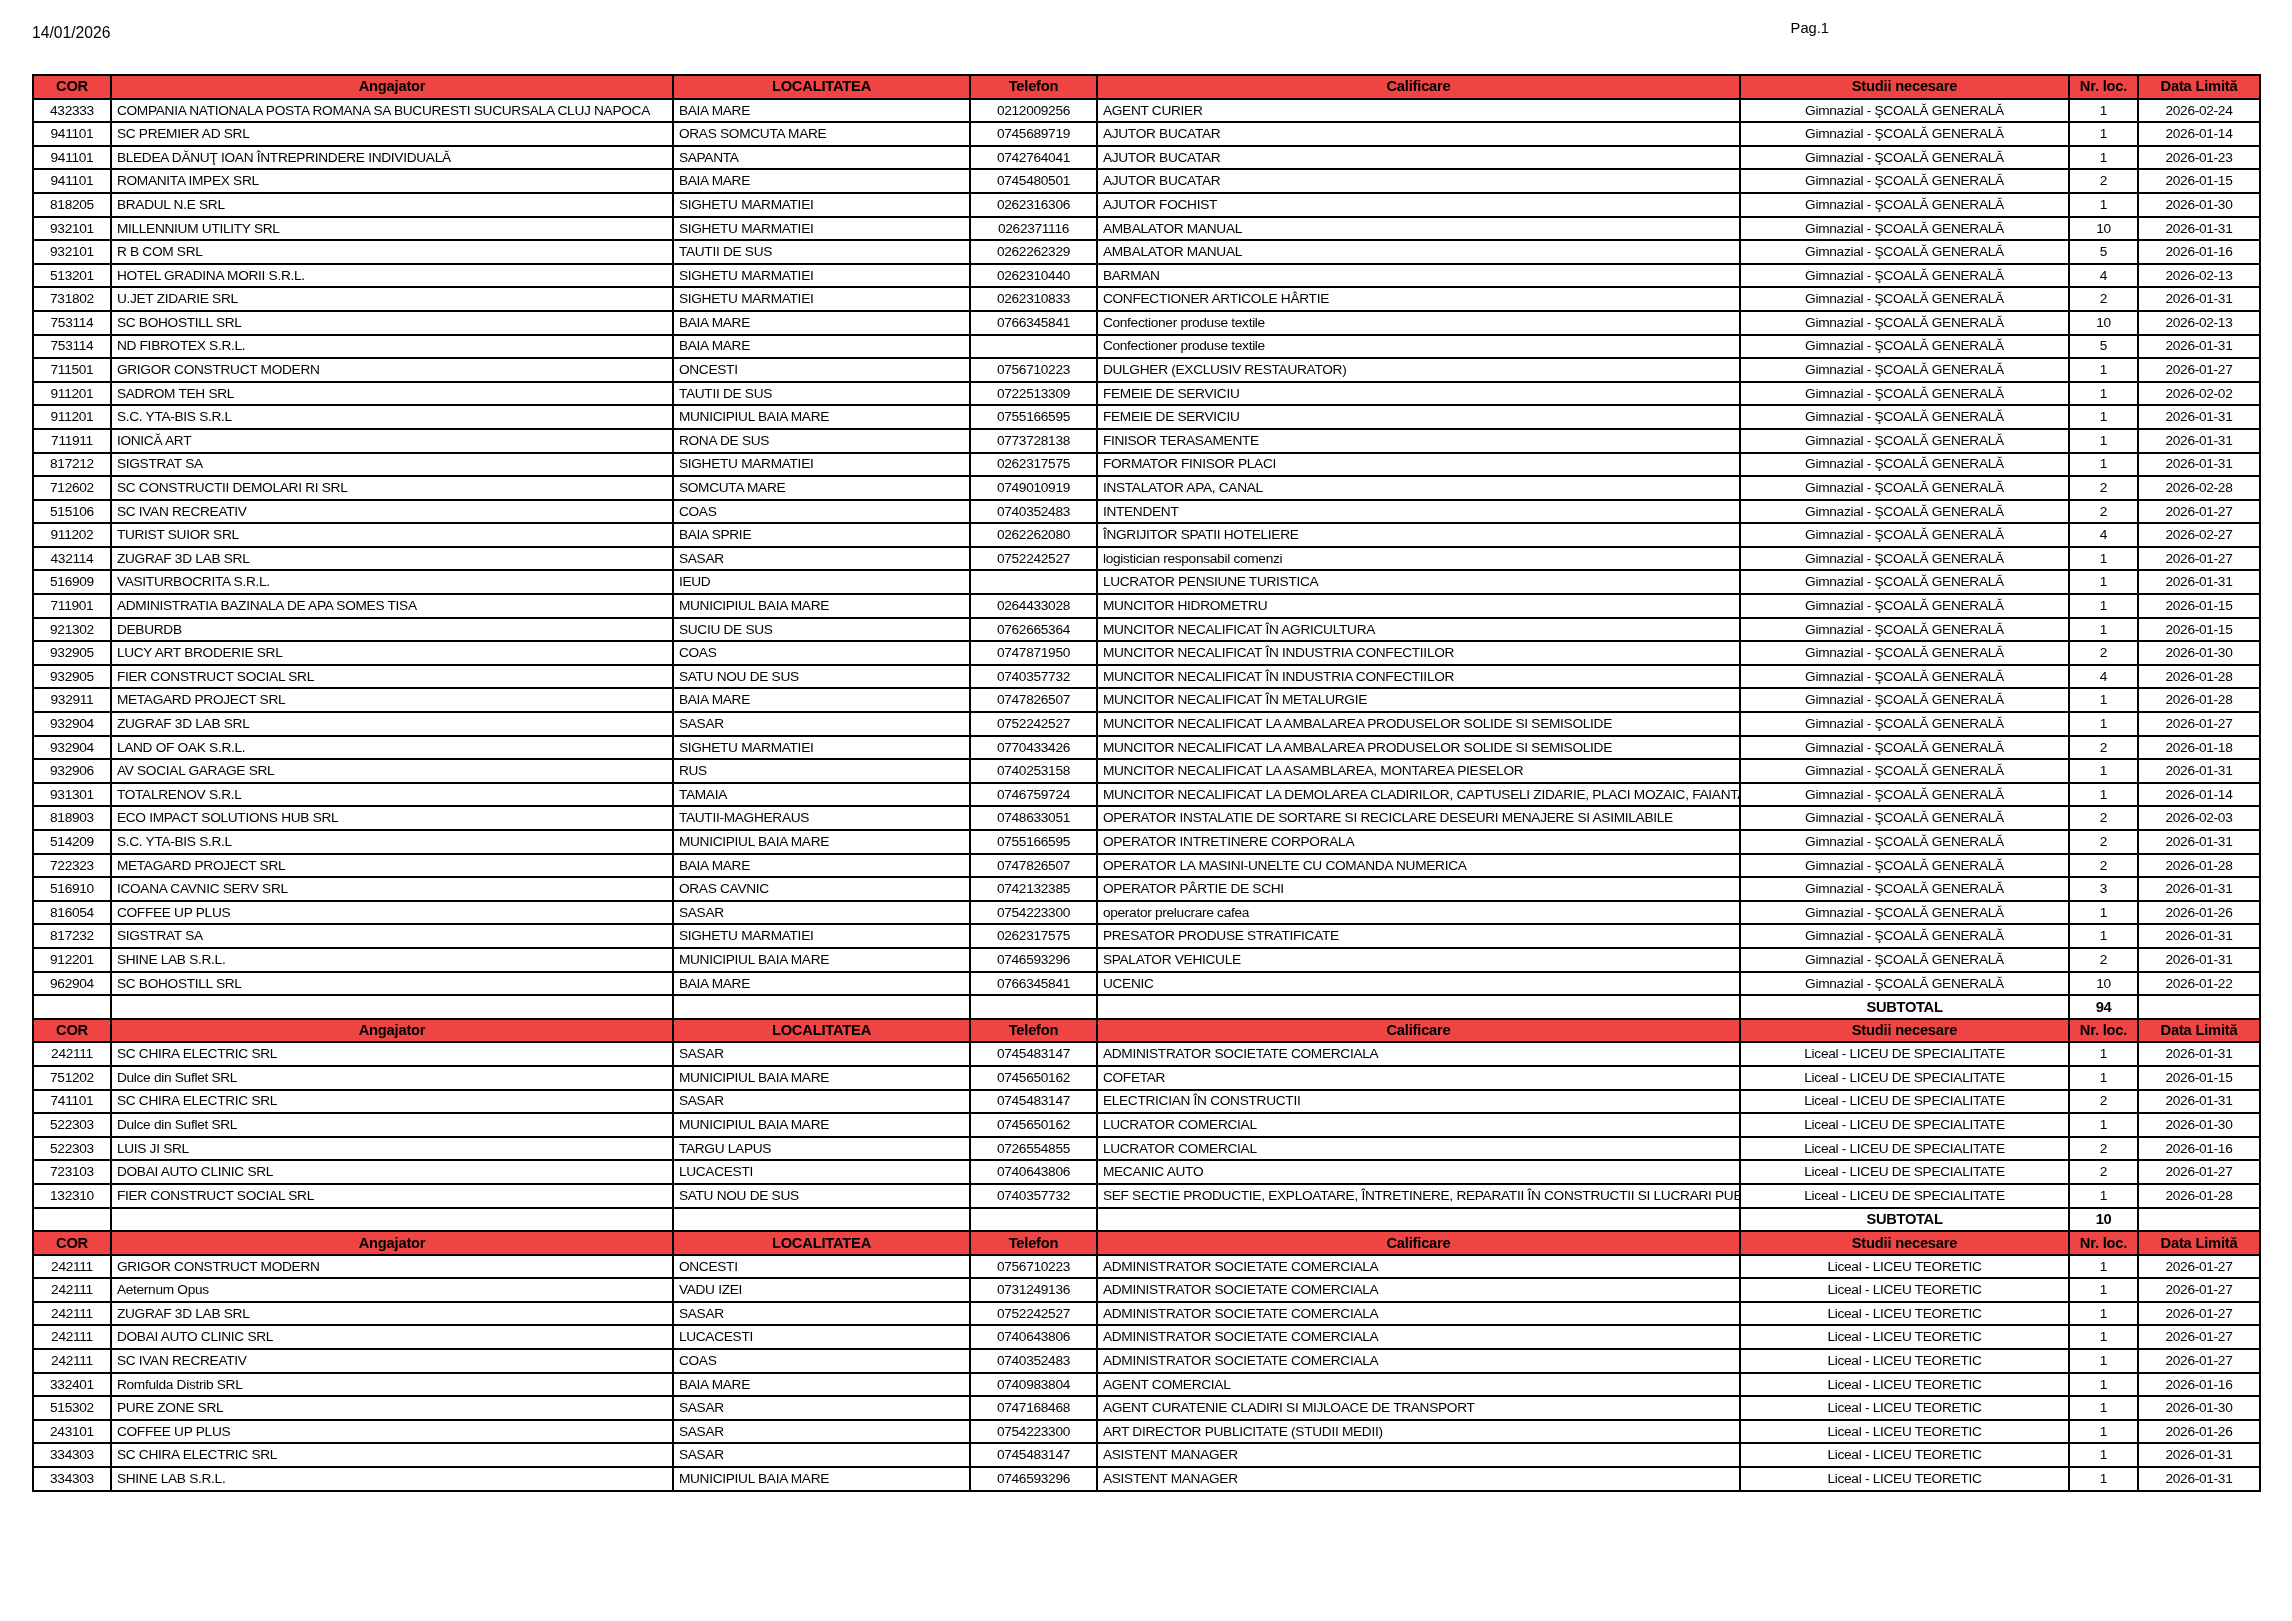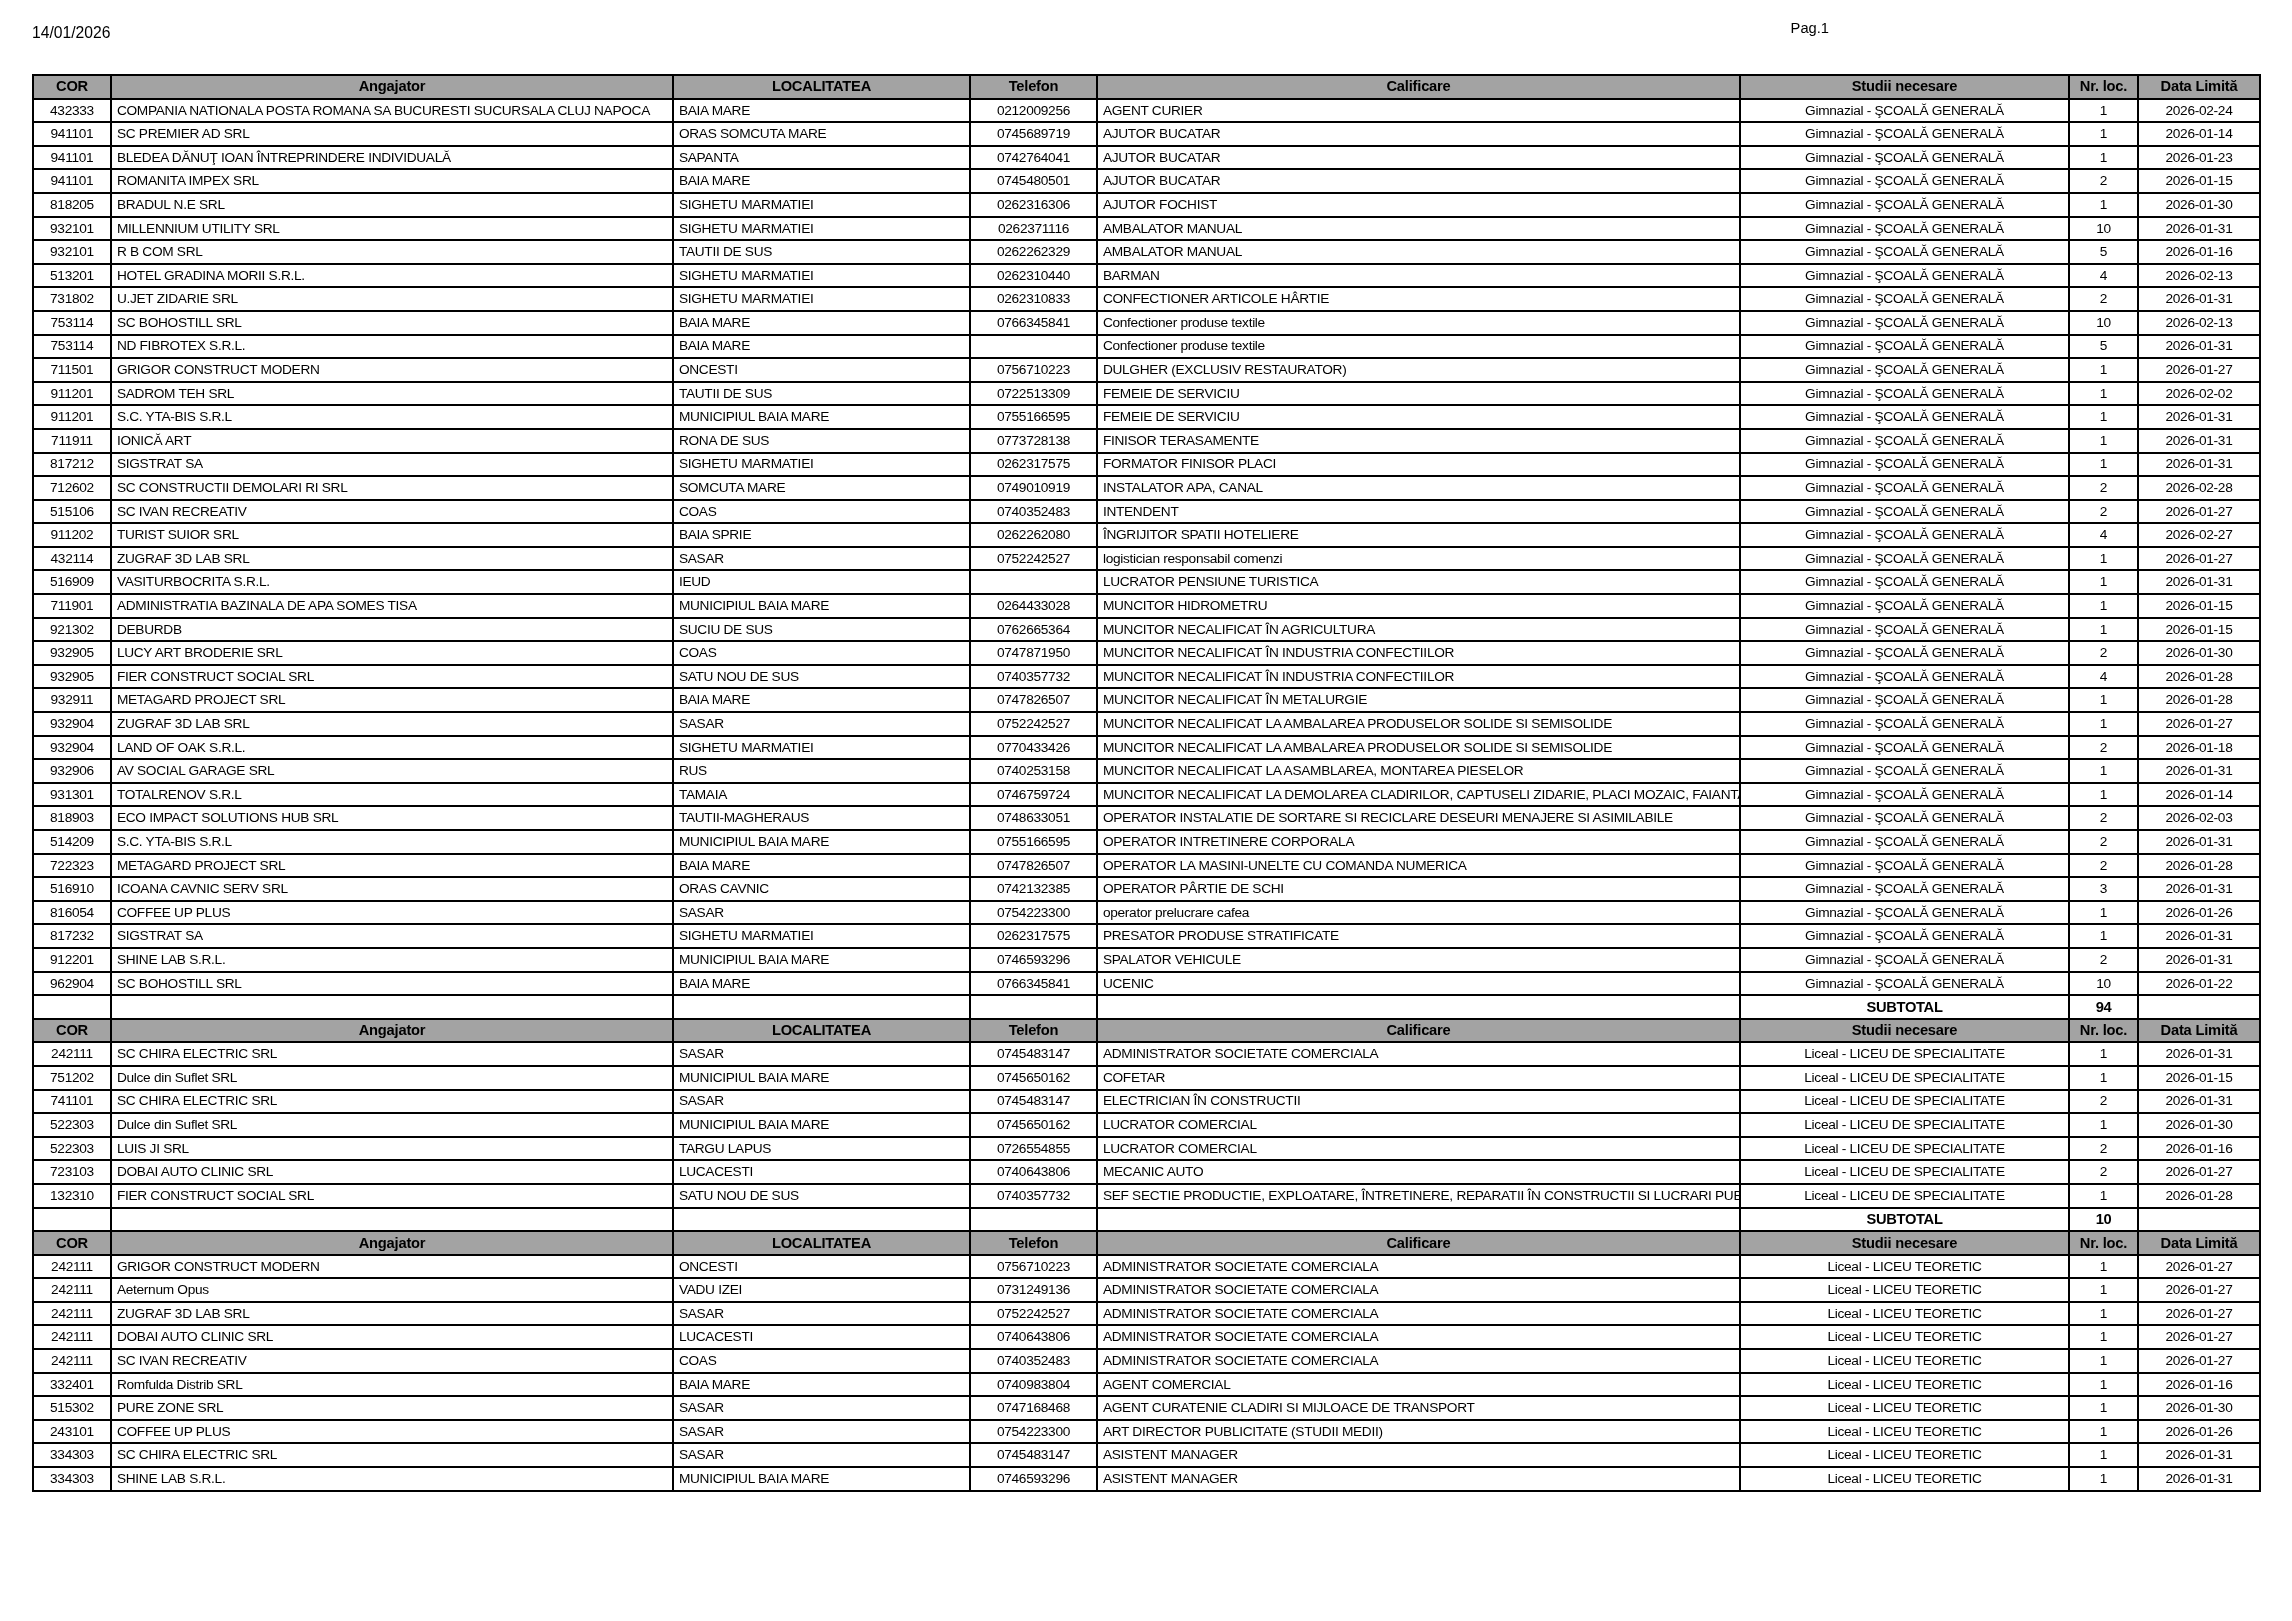--- a/index.html
+++ b/index.html
@@ -20,21 +20,21 @@
   }
   table.lmv td,table.lmv th{
     border:2px solid #000;
     height:21.6px;
     padding:0 4.9px;
     overflow:hidden;white-space:nowrap;
     vertical-align:middle;
     font-size:13.7px;letter-spacing:-0.3px;line-height:1;
   }
   table.lmv th{
-    background:#a3a3a3;
+    background:#ef4444;
     font-weight:bold;text-align:center;font-size:14.7px;
     letter-spacing:-0.2px;
   }
   td.c0,td.c3,td.c5,td.c6,td.c7{text-align:center;}
   td.c1,td.c2,td.c4{text-align:left;}
   td.small{font-size:9.8px;letter-spacing:-0.2px;margin-top:29px;}
   tr.subtotal td{font-weight:bold;font-size:14.7px;border-radius:6px;}
 </style>
 </head>
 <body>

